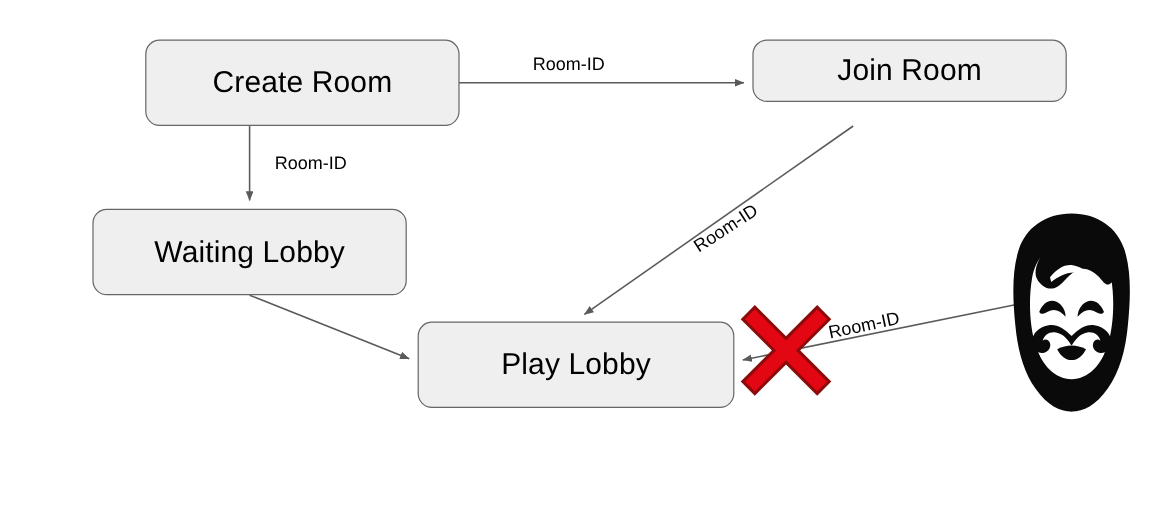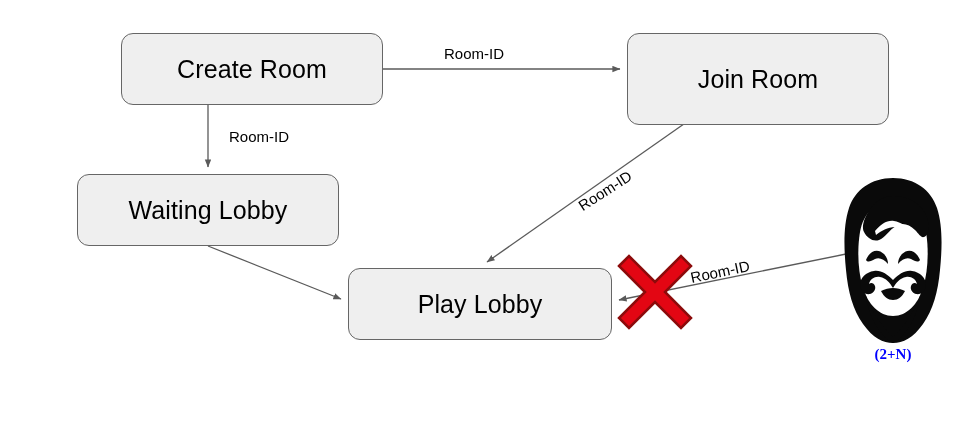--- a/index.html
+++ b/index.html
@@ -105,21 +105,21 @@
 
     <g>
       <line x1="846" y1="254" x2="619" y2="300" stroke="#5A5A5A" stroke-width="1.3" marker-end="url(#arrowhead)"></line>
     </g>
   </svg>
 
   <div class="node" style="left:77px; top:33px; width:262px; height:72px;margin-left:44px;">
     <span>Create Room</span>
   </div>
 
-  <div class="node" style="left:627px; top:33px; width:262px; height:92px;">
+  <div class="node" style="left:627px; top:33px; width:262px; height:52px;">
     <span>Join Room</span>
   </div>
 
   <div class="node" style="left:77px; top:174px; width:262px; height:72px;">
     <span>Waiting Lobby</span>
   </div>
 
   <div class="node" style="left:348px; top:268px; width:264px; height:72px;">
     <span>Play Lobby</span>
   </div>
@@ -215,16 +215,15 @@
                C55,158 58,155 62,150
                C70,140 77,128 80,116
                C78,130 74,142 68,151
                C62,160 57,165 52,167
                C47,165 42,160 36,151
                C30,142 26,130 24,116 Z"></path>
     </g>
   </svg>
 
   <div class="mult-label" style="left:841px; top:345px; width:104px;">
-    <div>(2+N)</div>
   </div>
 
 </div>
 
 </body></html>

